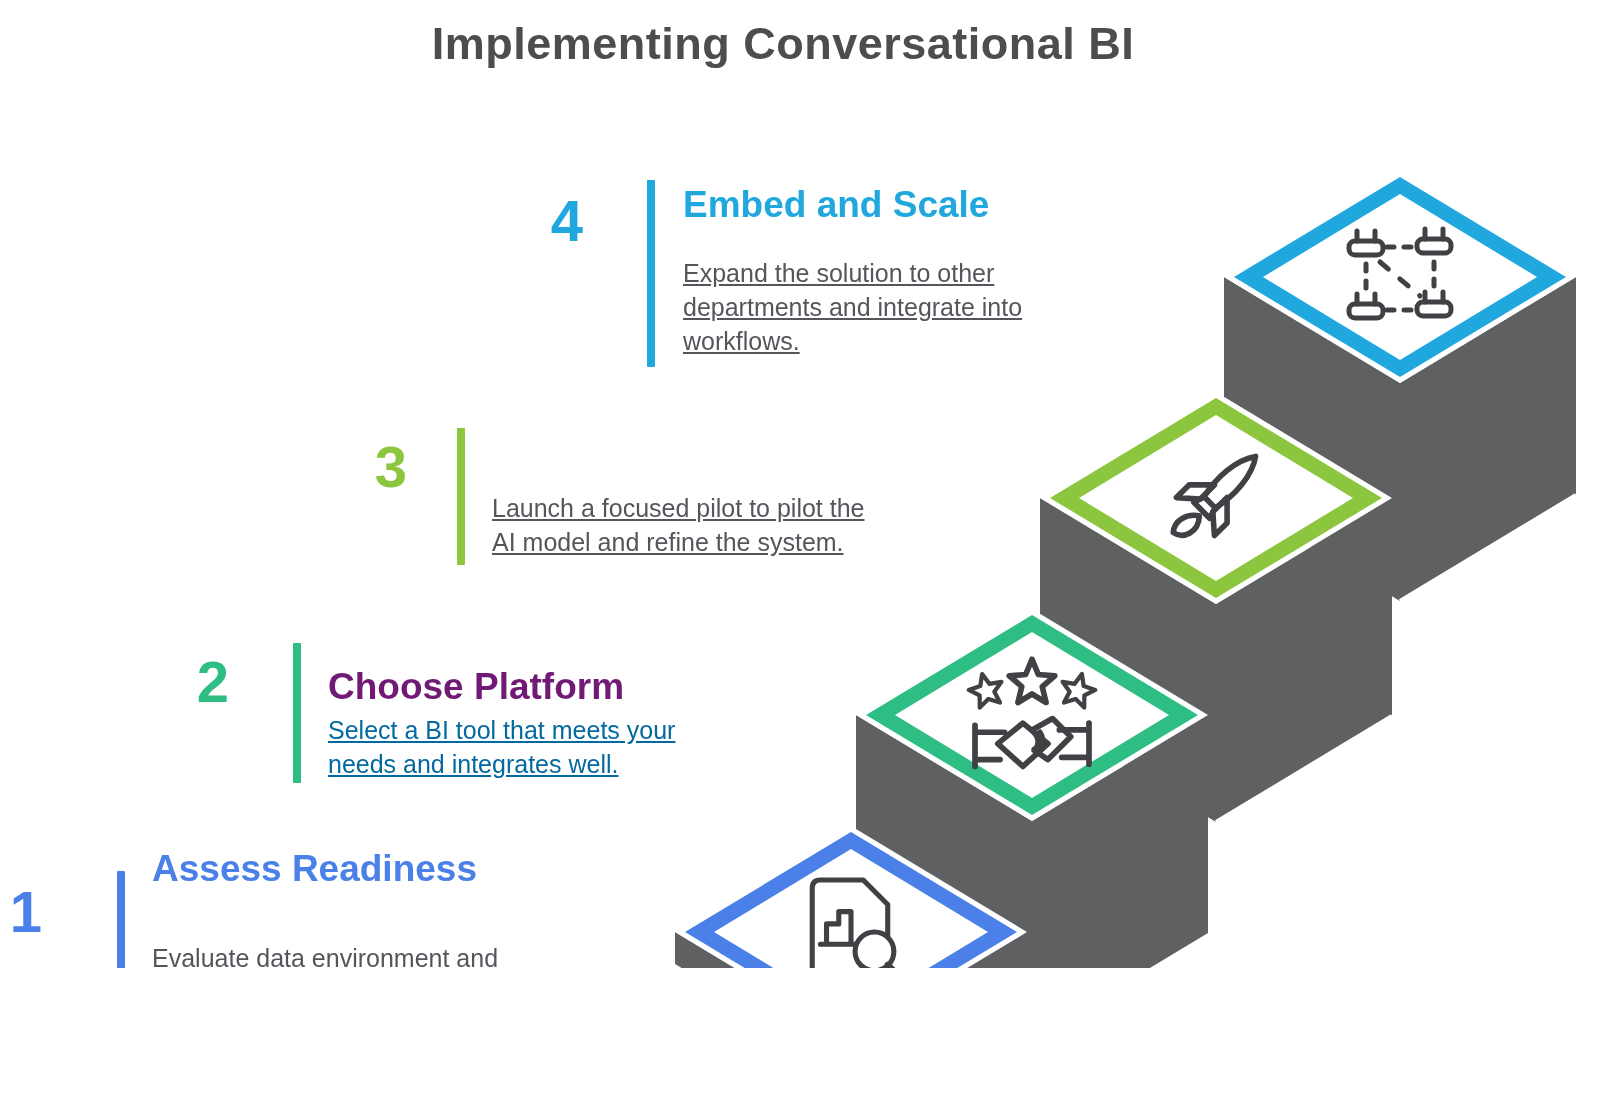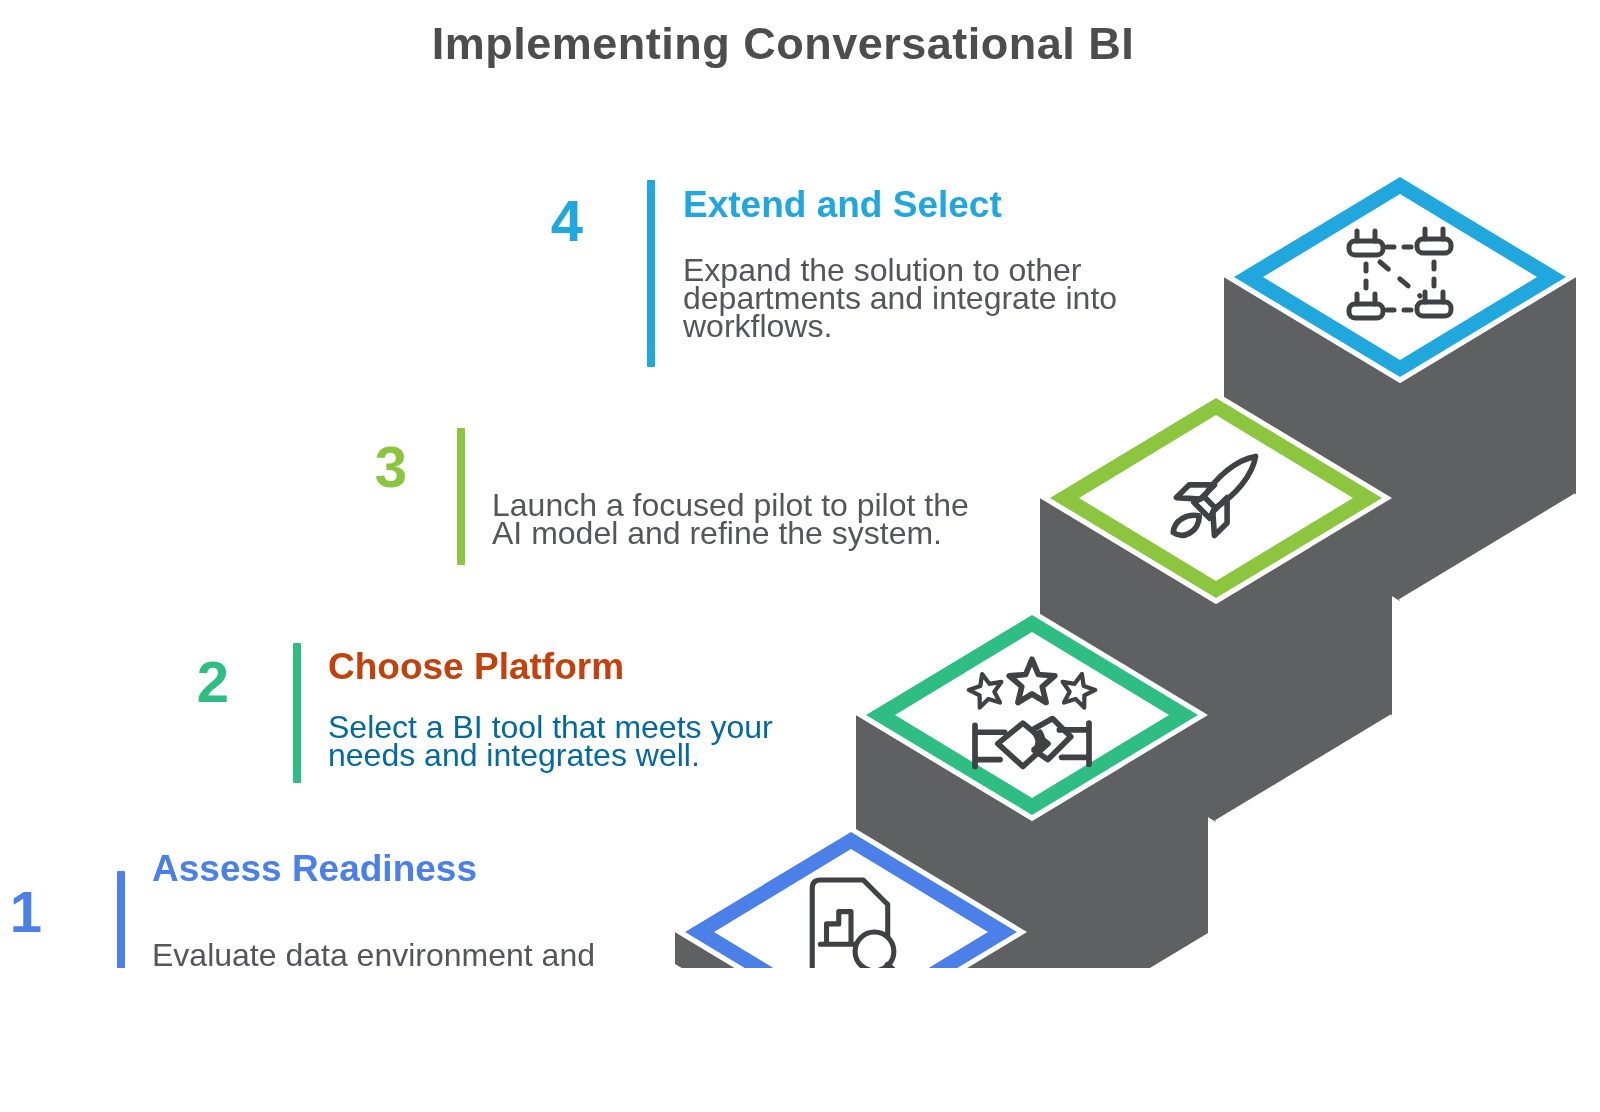--- a/index.html
+++ b/index.html
@@ -4,21 +4,21 @@
 <style>
   html,body{margin:0;padding:0;background:#fff;}
   .canvas{position:relative;width:1600px;height:968px;background:#fff;overflow:hidden;
           font-family:"Liberation Sans",sans-serif;}
   .stairs{position:absolute;left:0;top:0;width:1600px;height:1112px;}
   .title{position:absolute;left:0;top:18px;width:1566px;text-align:center;
          font-size:45px;font-weight:700;letter-spacing:.5px;}
   .step-num{position:absolute;width:64px;text-align:center;font-size:58px;font-weight:700;line-height:1;}
   .step-bar{position:absolute;width:8px;border-radius:1px;}
   .step-heading{position:absolute;font-size:37px;font-weight:700;white-space:nowrap;}
-  .step-desc{position:absolute;font-size:32px;line-height:28px;white-space:pre-line;}
+  .step-desc{position:absolute;font-size:25px;line-height:34px;white-space:pre-line;text-decoration:underline;}
   
   .n1{left:-6px;top:883px;} .b1{left:117px;top:871px;height:142px;}
   .h1{left:152px;top:848px;} .d1{left:152px;top:941px;width:470px;}
   .n2{left:181px;top:653px;} .b2{left:293px;top:643px;height:140px;}
   .h2{left:328px;top:646px;} .d2{left:328px;top:713px;width:460px;}
   .n3{left:359px;top:438px;} .b3{left:457px;top:428px;height:137px;}
   .h3{left:492px;top:426px;} .d3{left:492px;top:491px;width:480px;}
   .n4{left:535px;top:192px;} .b4{left:647px;top:180px;height:187px;}
   .h4{left:683px;top:184px;} .d4{left:683px;top:256px;width:480px;}
   .icon{fill:none;stroke-width:5;stroke-linecap:round;stroke-linejoin:round;}
@@ -112,29 +112,29 @@
   <div class="title" style="color: rgb(77, 77, 77);">Implementing Conversational BI</div>
 
   <div class="step-num n1" style="color: rgb(74, 128, 232);">1</div>
   <div class="step-bar b1" style="background-color: rgb(74, 128, 232);"></div>
   <div class="step-heading h1" style="color: rgb(74, 128, 232);">Assess Readiness</div>
   <div class="step-desc d1" style="color: rgb(84, 86, 91);">Evaluate data environment and
 identify key objectives.</div>
 
   <div class="step-num n2" style="color: rgb(46, 190, 131);">2</div>
   <div class="step-bar b2" style="background-color: rgb(46, 190, 131);"></div>
-  <div class="step-heading h2" style="color: #c2410c;">Choose Platform</div>
+  <div class="step-heading h2" style="color: #701a75; margin-top: 20px;">Choose Platform</div>
   <div class="step-desc d2" style="color: #0369a1;">Select a BI tool that meets your
 needs and integrates well.</div>
 
   <div class="step-num n3" style="color: rgb(140, 198, 63);">3</div>
   <div class="step-bar b3" style="background-color: rgb(140, 198, 63);"></div>
   <div class="step-desc d3" style="color: rgb(84, 86, 91);">Launch a focused pilot to pilot the
 AI model and refine the system.</div>
 
   <div class="step-num n4" style="color: rgb(31, 167, 222);">4</div>
   <div class="step-bar b4" style="background-color: rgb(31, 167, 222);"></div>
-  <div class="step-heading h4" style="color: rgb(31, 167, 222);">Extend and Select</div>
+  <div class="step-heading h4" style="color: rgb(31, 167, 222);">Embed and Scale</div>
   <div class="step-desc d4" style="color: rgb(84, 86, 91);">Expand the solution to other
 departments and integrate into
 workflows.</div>
 
 </div>
 
 </body></html>

